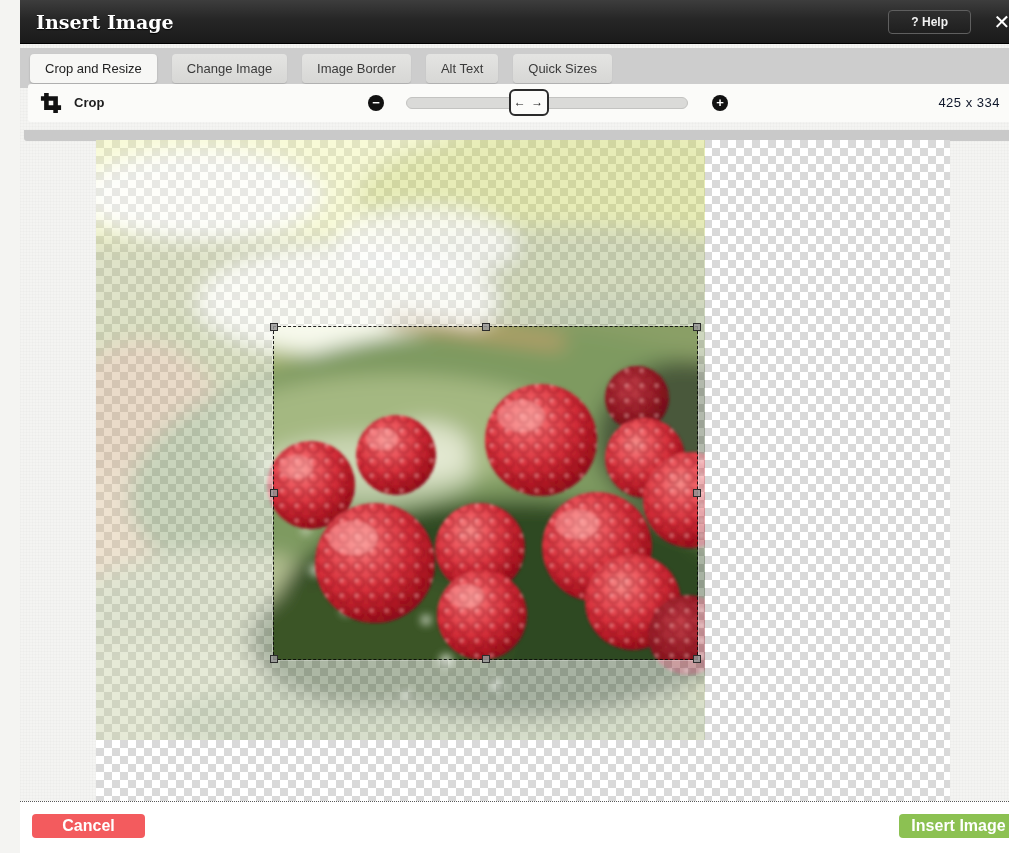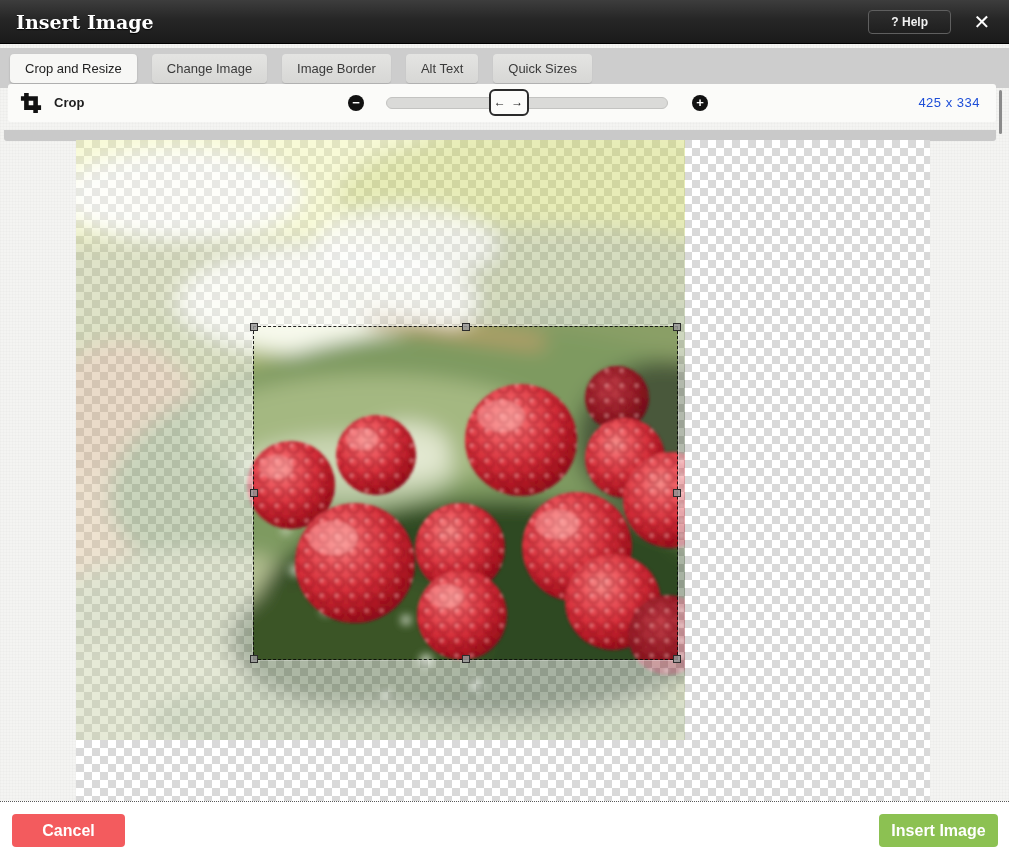--- a/index.html
+++ b/index.html
@@ -2,21 +2,21 @@
 <html><head>
 <meta charset="utf-8">
 <style>
   * { margin:0; padding:0; box-sizing:border-box; }
   html,body { width:1009px; height:853px; }
   body {
     font-family:"Liberation Sans", sans-serif;
     position:relative; width:1009px; height:853px;
     background:#f4f4f2; overflow:hidden;
   }
-  .stage { position:absolute; inset:0; }
+  .stage { position:absolute; inset:0;margin-left:20px; }
 
   
   .hdr {
     position:absolute; left:0; top:0; width:1009px; height:44px;
     background:linear-gradient(180deg,#3d3d3d 0%,#262626 45%,#1a1a1a 100%);
     border-bottom:1px solid #000;
   }
   .hdr-title {
     position:absolute; left:16px; top:0; line-height:44px;
     font-family:"DejaVu Serif", serif; font-weight:bold;
@@ -85,21 +85,21 @@
     background:#dadad8; border:1px solid #c3c3c1; border-radius:7px; cursor:pointer;
   }
   .slider-handle {
     position:absolute; left:481px; top:5px; width:40px; height:27px;
     background:#fcfcfa; border:2px solid #2b2b2b; border-radius:6px;
     color:#111; font-size:12px; line-height:23px; text-align:center;
     letter-spacing:1px; cursor:grab;
   }
   .dims {
     position:absolute; right:16px; top:0; line-height:38px;
-    font-size:13px; color:#1d4ed8; letter-spacing:0.5px;text-align:right;
+    font-size:13px; color:#0f172a; letter-spacing:0.5px;text-align:right;
   }
   .right-rail {
     position:absolute; left:999px; top:90px; width:3px; height:44px;
     background:#8a8a8a; border-radius:2px;
   }
 
   
   .checker {
     background-image:conic-gradient(#ffffff 25%, #d9d9d9 0 50%, #ffffff 0 75%, #d9d9d9 0);
     background-size:16px 16px;
@@ -136,21 +136,21 @@
   .h-bl { left:-4px; bottom:-4px; cursor:nesw-resize; }
   .h-bm { left:calc(50% - 4px); bottom:-4px; cursor:ns-resize; }
   .h-br { right:-4px; bottom:-4px; cursor:nwse-resize; }
 
   
   .footer {
     position:absolute; left:0; top:801px; width:1009px; height:52px;
     background:#fff; border-top:1px dotted #5a5a5a;
   }
   .btn {
-    position:absolute; top:12px; height:33px; border:none; border-radius:4px;
+    position:absolute; top:12px; height:24px; border:none; border-radius:4px;
     color:#fff; font-family:"Liberation Sans", sans-serif;
     font-size:16px; font-weight:bold; cursor:pointer;
   }
   .btn-cancel { left:12px;  width:113px; background:#f35b5e; }
   .btn-insert { right:11px; width:119px; background:#8cc152; }
 </style>
 </head>
 <body>
 
 <div class="stage">

